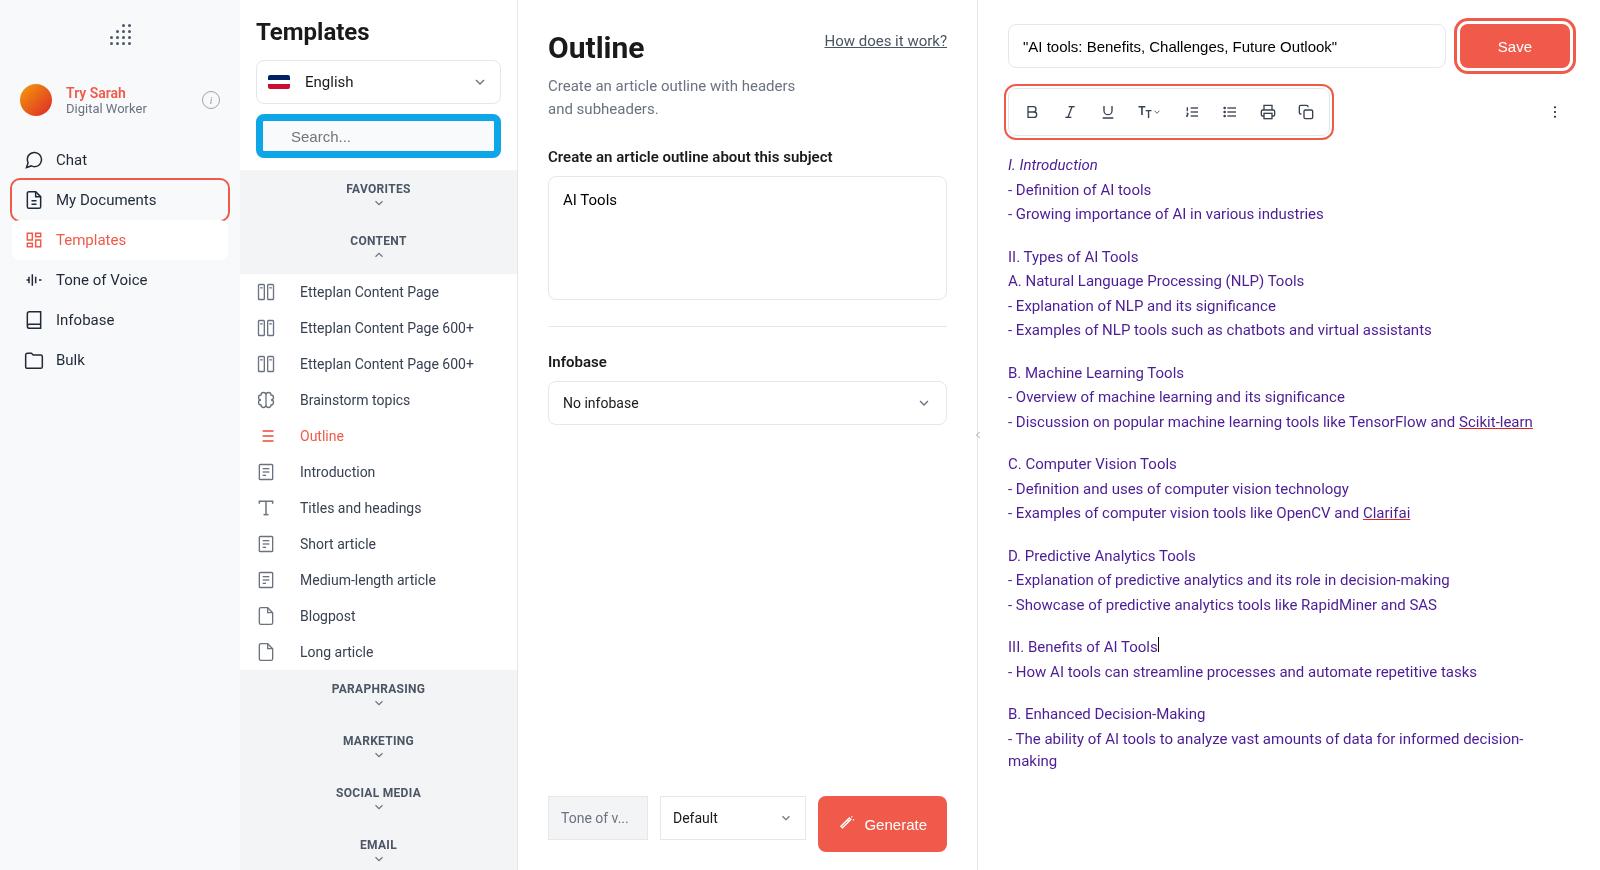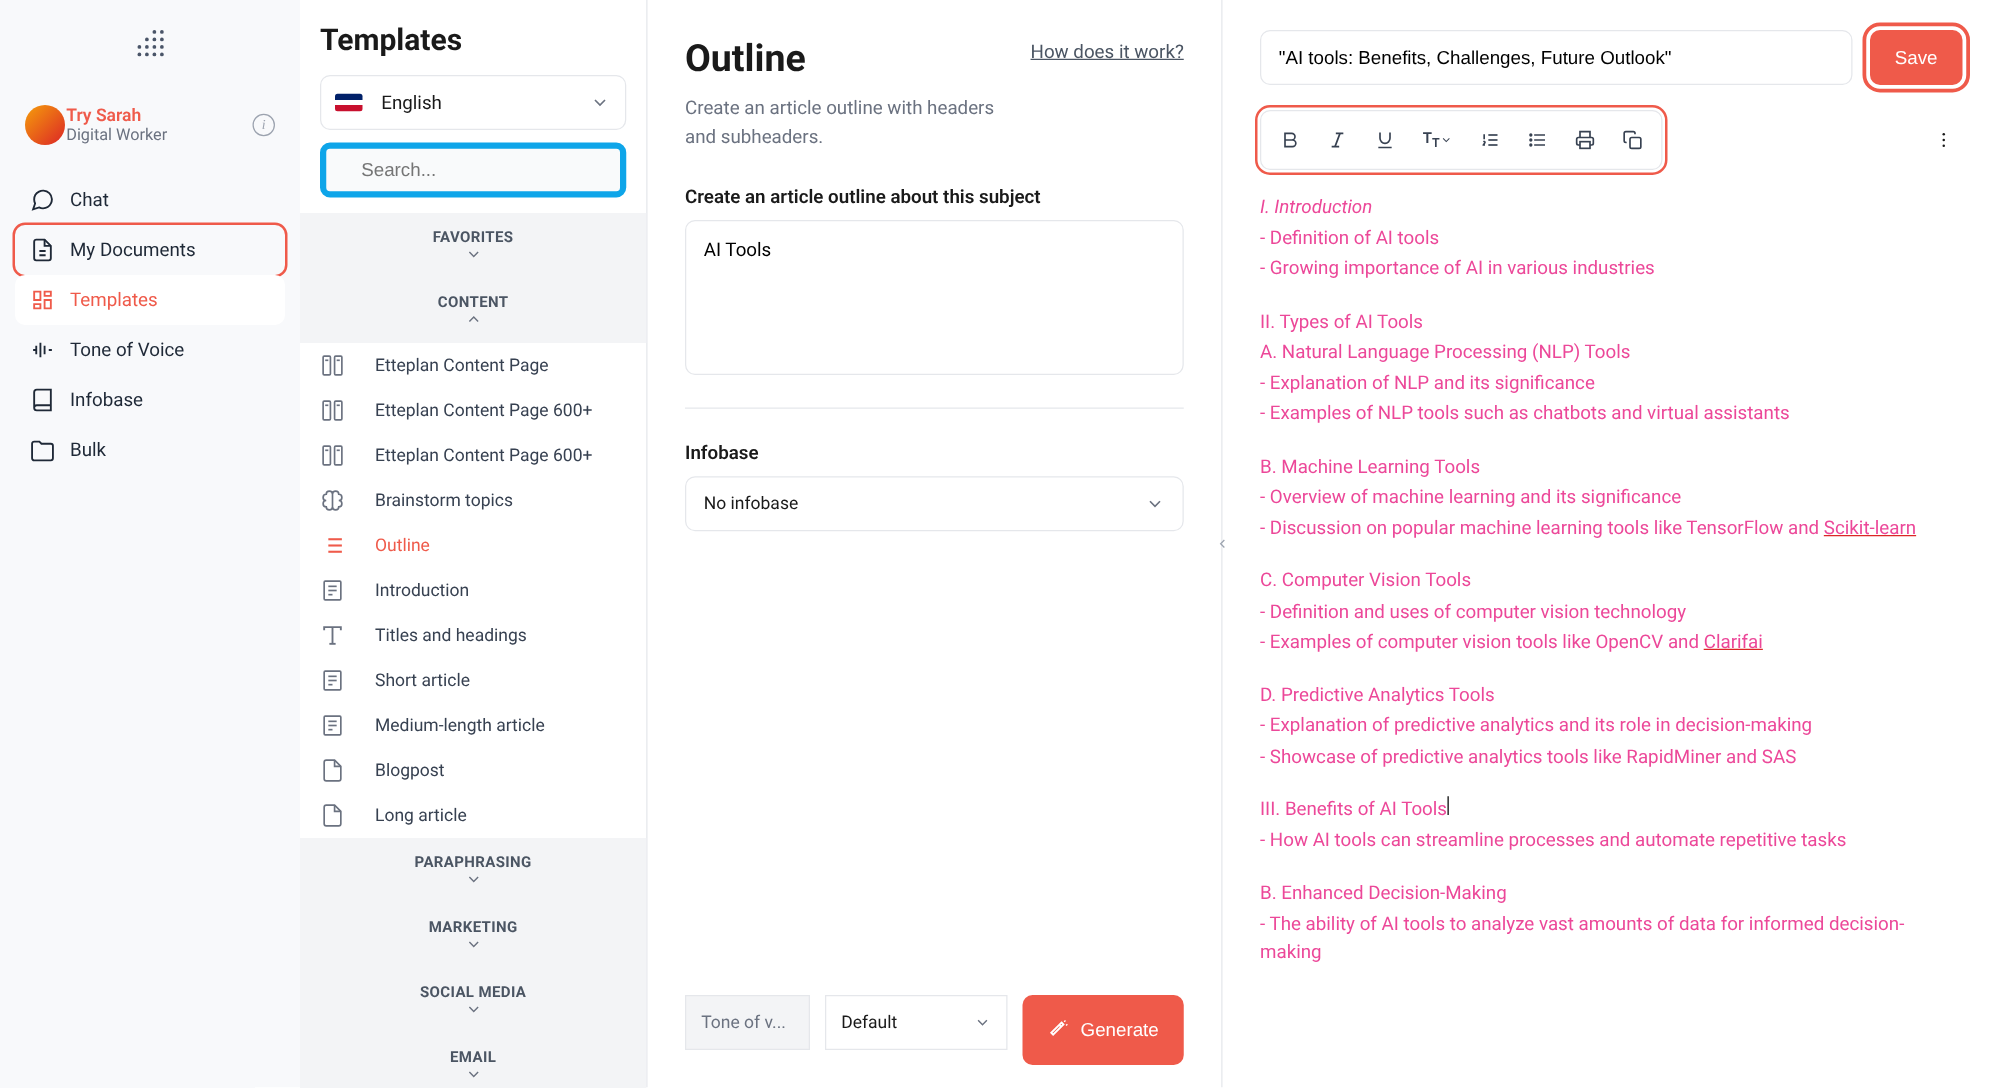--- a/index.html
+++ b/index.html
@@ -4,41 +4,41 @@
 <style>
 * { box-sizing: border-box; margin: 0; padding: 0; }
 body { font-family: -apple-system, BlinkMacSystemFont, "Segoe UI", Roboto, sans-serif; font-size: 14px; color: #1a1a1a; background: #fff; overflow: hidden; }
 .app { display: flex; height: 870px; width: 1600px; }
 
 
 .left-sidebar { width: 240px; background: #f8f9fb; display: flex; flex-direction: column; padding: 16px 12px; }
 .logo { height: 40px; display: flex; align-items: center; justify-content: center; margin-bottom: 20px; }
 .logo-dots { width: 24px; height: 24px; position: relative; }
 .logo-dots span { position: absolute; width: 3px; height: 3px; background: #4a5568; border-radius: 50%; }
-.user-row { display: flex; align-items: center; gap: 1px; padding: 8px; margin-bottom: 16px; }
+.user-row { display: flex; align-items: center; gap: 14px; padding: 8px; margin-bottom: 16px; }
 .avatar { width: 32px; height: 32px; border-radius: 50%; background: linear-gradient(135deg, #f59e0b, #dc2626); flex-shrink: 0; }
 .user-info { flex: 1; }
 .user-name { color: #ef5a4a; font-weight: 600; font-size: 14px; }
 .user-role { color: #6b7280; font-size: 13px; }
 .info-icon { width: 18px; height: 18px; border: 1.5px solid #9ca3af; border-radius: 50%; display: flex; align-items: center; justify-content: center; font-size: 11px; color: #9ca3af; font-style: italic; font-family: serif; }
 .nav-item { display: flex; align-items: center; gap: 12px; padding: 10px 12px; border-radius: 8px; cursor: pointer; color: #1f2937; font-size: 15px; }
 .nav-item.active { background: #fff; color: #ef5a4a; }
 .nav-item.highlighted { outline: 2px solid #ef5a4a; }
 .nav-icon { width: 20px; height: 20px; display: flex; align-items: center; justify-content: center; flex-shrink: 0; }
 
 
 .templates-panel { width: 278px; background: #fff; border-right: 1px solid #e5e7eb; display: flex; flex-direction: column; }
 .templates-header { padding: 18px 16px 12px; }
 .templates-title { font-size: 24px; font-weight: 700; margin-bottom: 14px; }
 .lang-select { display: flex; align-items: center; border: 1px solid #e5e7eb; border-radius: 8px; height: 44px; }
 .flag-box { width: 44px; display: flex; align-items: center; justify-content: center; }
 .flag { width: 22px; height: 14px; background: linear-gradient(to bottom, #012169 33%, #fff 33%, #fff 66%, #c8102e 66%); border-radius: 2px; position: relative; }
 .lang-text { flex: 1; padding: 0 4px; font-size: 15px; }
 .chevron { width: 40px; display: flex; align-items: center; justify-content: center; color: #6b7280; }
-.search-box { display: flex; align-items: center; border: 5px solid #0ea5e9; border-radius: 8px; height: 44px; padding: 0 16px; gap: 12px; background: #f9fafb; margin-top: 10px; }
+.search-box { display: flex; align-items: center; border: 7px solid #0ea5e9; border-radius: 8px; height: 44px; padding: 0 16px; gap: 12px; background: #f9fafb; margin-top: 10px; }
 .search-box input { border: none; outline: none; flex: 1; font-size: 15px; background: transparent; color: #6b7280; }
 .template-groups { flex: 1; overflow-y: auto; position: relative; }
 .template-groups::-webkit-scrollbar { width: 6px; }
 .template-groups::-webkit-scrollbar-thumb { background: #9ca3af; border-radius: 3px; }
 .group-header { display: flex; align-items: center; justify-content: space-between; padding: 12px 16px; background: #f3f4f6; font-size: 12px; font-weight: 700; color: #4b5563; letter-spacing: 0.3px; cursor: pointer; flex-direction: column; }
 .template-item { display: flex; align-items: center; gap: 24px; padding: 8px 16px; cursor: pointer; font-size: 14px; color: #374151; }
 .template-item.active { color: #ef5a4a; }
 .template-item.active .ti-icon { color: #ef5a4a; }
 .ti-icon { width: 20px; height: 20px; display: flex; align-items: center; justify-content: center; color: #6b7280; flex-shrink: 0; }
 
@@ -56,26 +56,26 @@
 .tone-sel, .default-sel { border: 1px solid #e5e7eb; border-radius: 0; height: 44px; display: flex; align-items: center; padding: 0 12px; font-size: 14px; }
 .tone-sel { width: 100px; background: #f3f4f6; color: #6b7280; white-space: nowrap; overflow: hidden; text-overflow: ellipsis; }
 .default-sel { flex: 1; justify-content: space-between; }
 .generate-btn { height: 56px; padding: 0 20px; background: #ef5a4a; color: #fff; border: none; border-radius: 8px; font-size: 15px; font-weight: 500; display: flex; align-items: center; gap: 8px; cursor: pointer; }
 
 
 .right-panel { flex: 1; padding: 24px 30px 0 30px; display: flex; flex-direction: column; position: relative; }
 .collapse-handle { position: absolute; left: -10px; top: 50%; transform: translateY(-50%); width: 20px; height: 40px; display: flex; align-items: center; justify-content: center; color: #9ca3af; cursor: pointer; }
 .editor-top { display: flex; gap: 14px; align-items: center; margin-bottom: 20px; }
 .title-input { flex: 1; border: 1px solid #e5e7eb; border-radius: 8px; height: 44px; padding: 0 14px; font-size: 15px; outline: none; }
-.save-btn { height: 44px; padding: 0 20px; background: #ef5a4a; color: #fff; border: none; border-radius: 8px; font-size: 15px; font-weight: 500; cursor: pointer; outline: 3px solid #ef5a4a; outline-offset: 3px; }
+.save-btn { height: 44px; padding: 0 38px; background: #ef5a4a; color: #fff; border: none; border-radius: 8px; font-size: 15px; font-weight: 500; cursor: pointer; outline: 3px solid #ef5a4a; outline-offset: 3px; }
 .toolbar-row { display: flex; align-items: center; gap: 10px; margin-bottom: 18px; }
 .toolbar { display: flex; gap: 4px; border: 1px solid #e5e7eb; border-radius: 8px; padding: 6px; outline: 2px solid #ef5a4a; outline-offset: 2px; }
 .tool-btn { width: 34px; height: 34px; display: flex; align-items: center; justify-content: center; border-radius: 6px; cursor: pointer; color: #374151; }
 .more-btn { width: 30px; height: 30px; display: flex; align-items: center; justify-content: center; cursor: pointer; margin-left: auto; }
-.editor-content { flex: 1; overflow-y: auto; font-size: 15px; line-height: 1.5; padding-right: 14px; color: #ec4899; padding-bottom: 20px; }
+.editor-content { flex: 1; overflow-y: auto; font-size: 15px; line-height: 1.5; padding-right: 14px; color: #4c1d95; padding-bottom: 20px; }
 .editor-content::-webkit-scrollbar { width: 6px; }
 .editor-content::-webkit-scrollbar-thumb { background: #4b5563; border-radius: 3px; }
 .editor-content p { margin-bottom: 2px; }
 .editor-content .spacer { height: 18px; }
 .underlined { text-decoration: underline; text-decoration-color: #dc2626; }
 svg { display: block; }
 </style>
 </head>
 <body>
 

